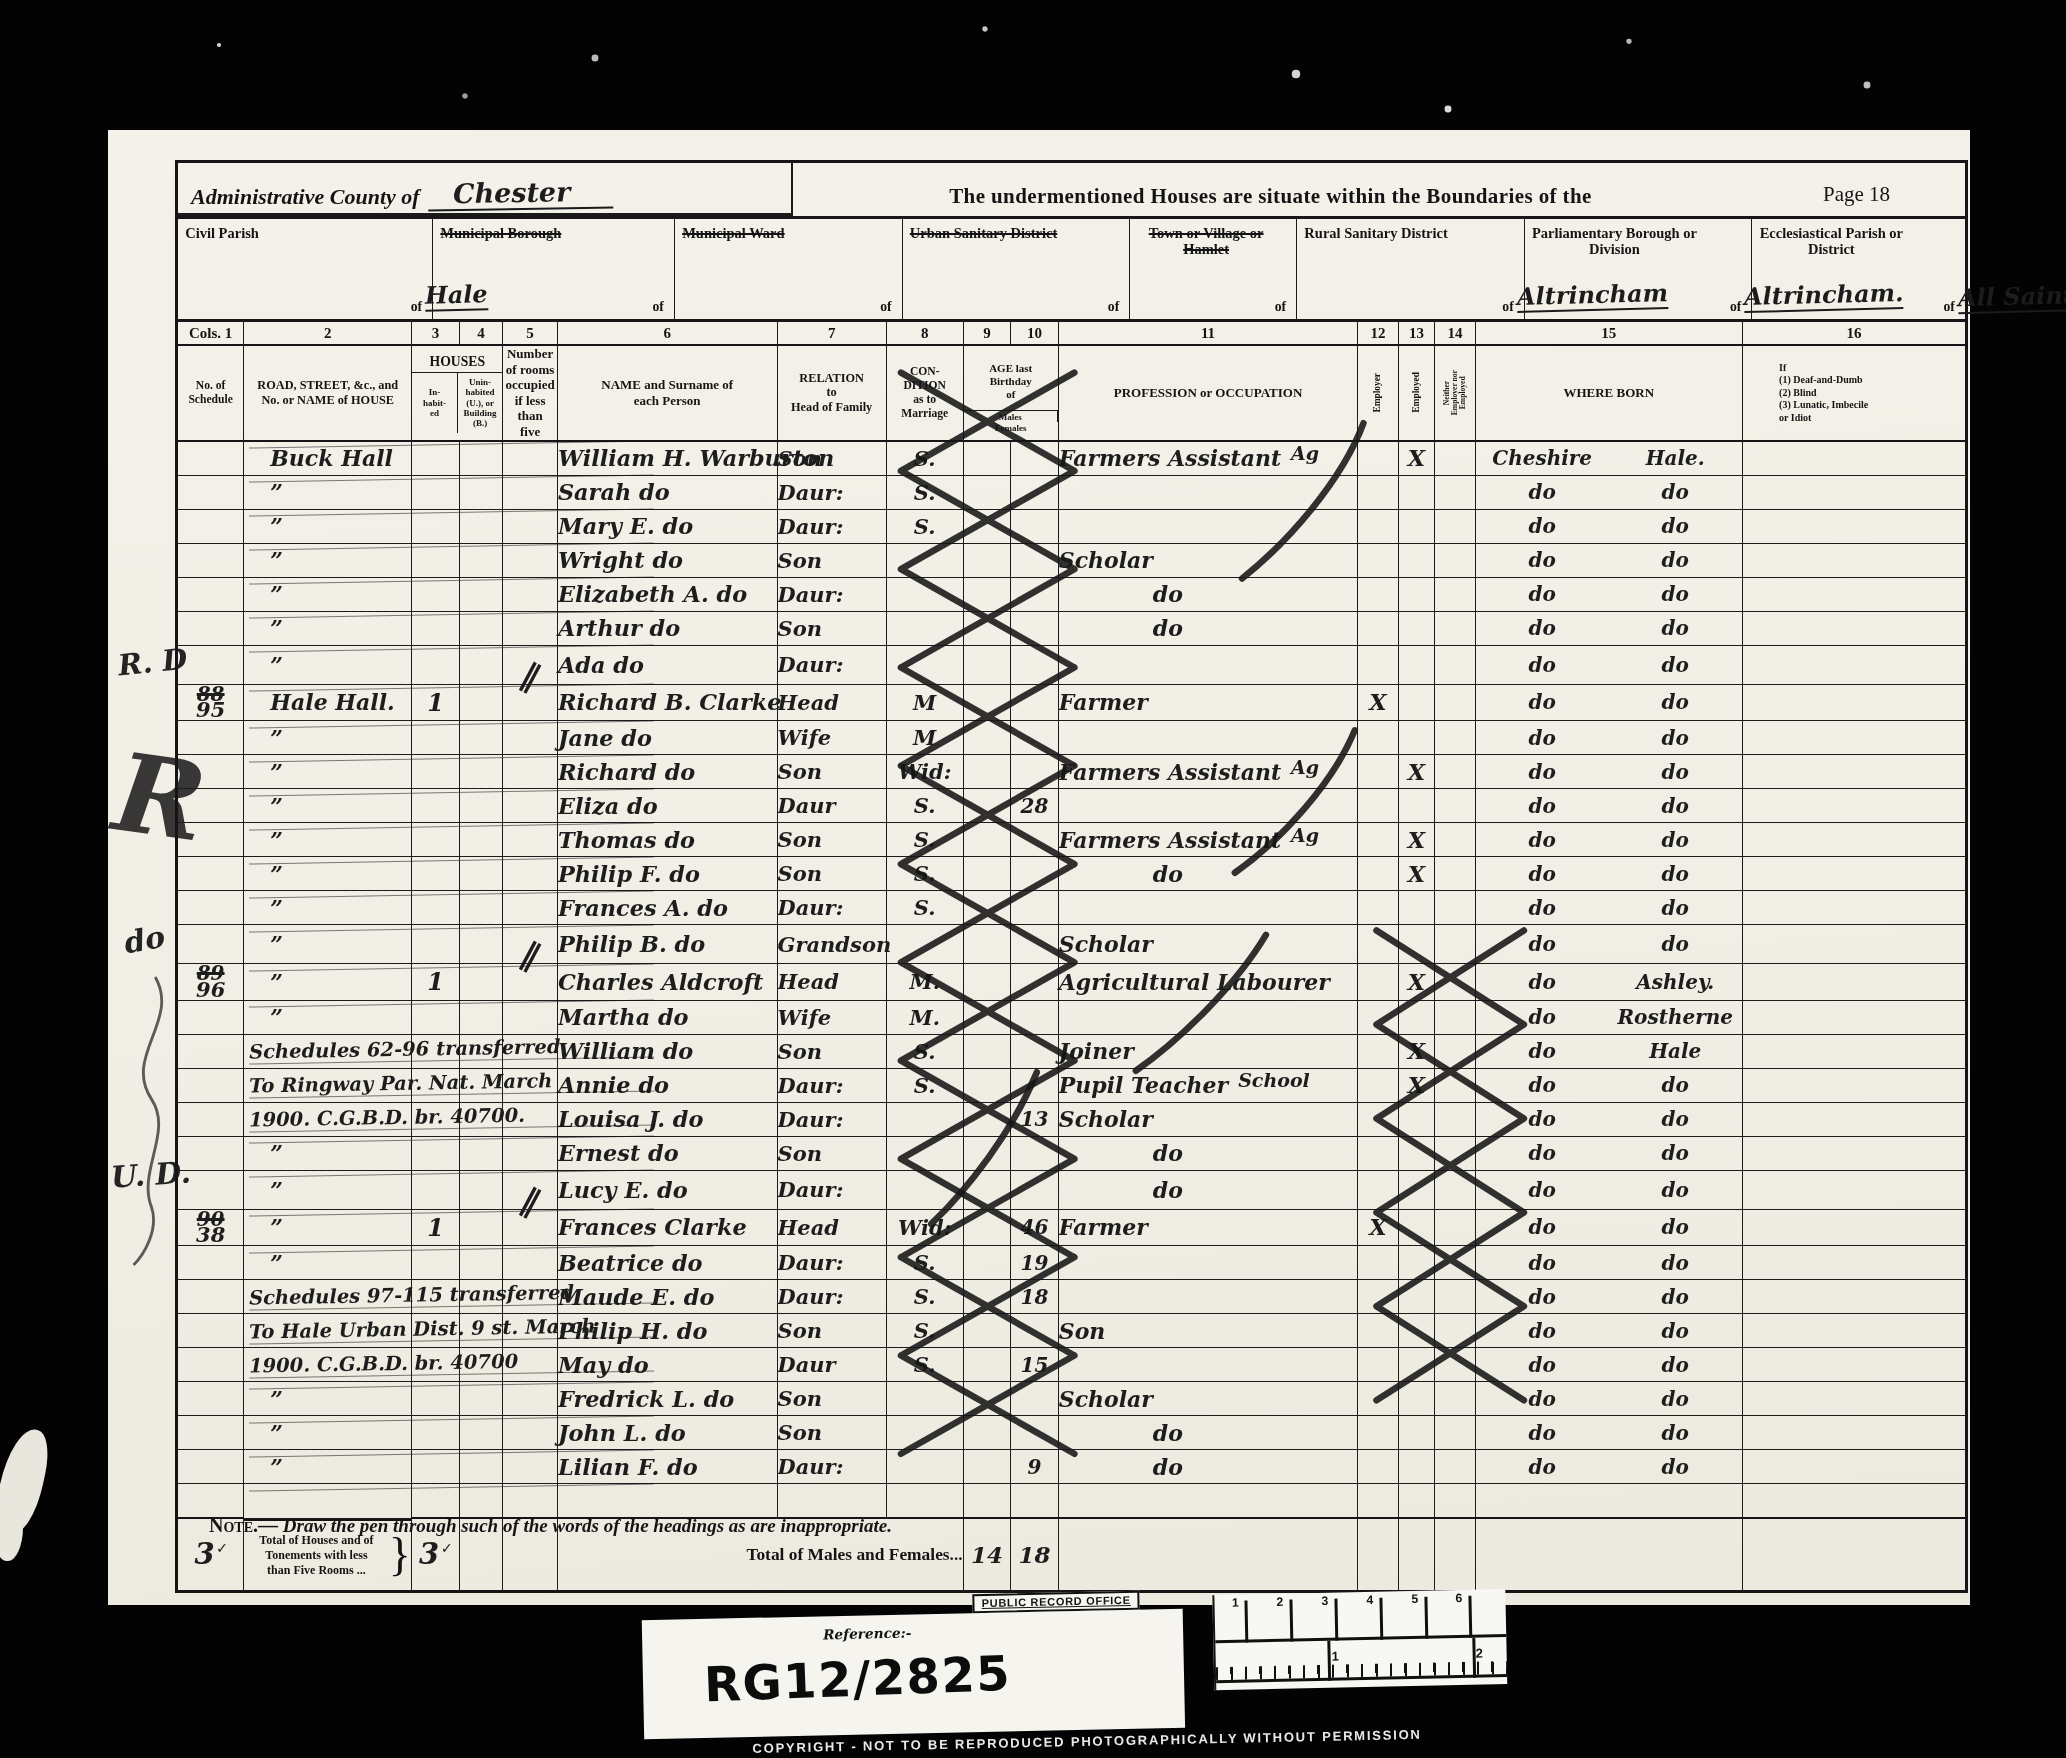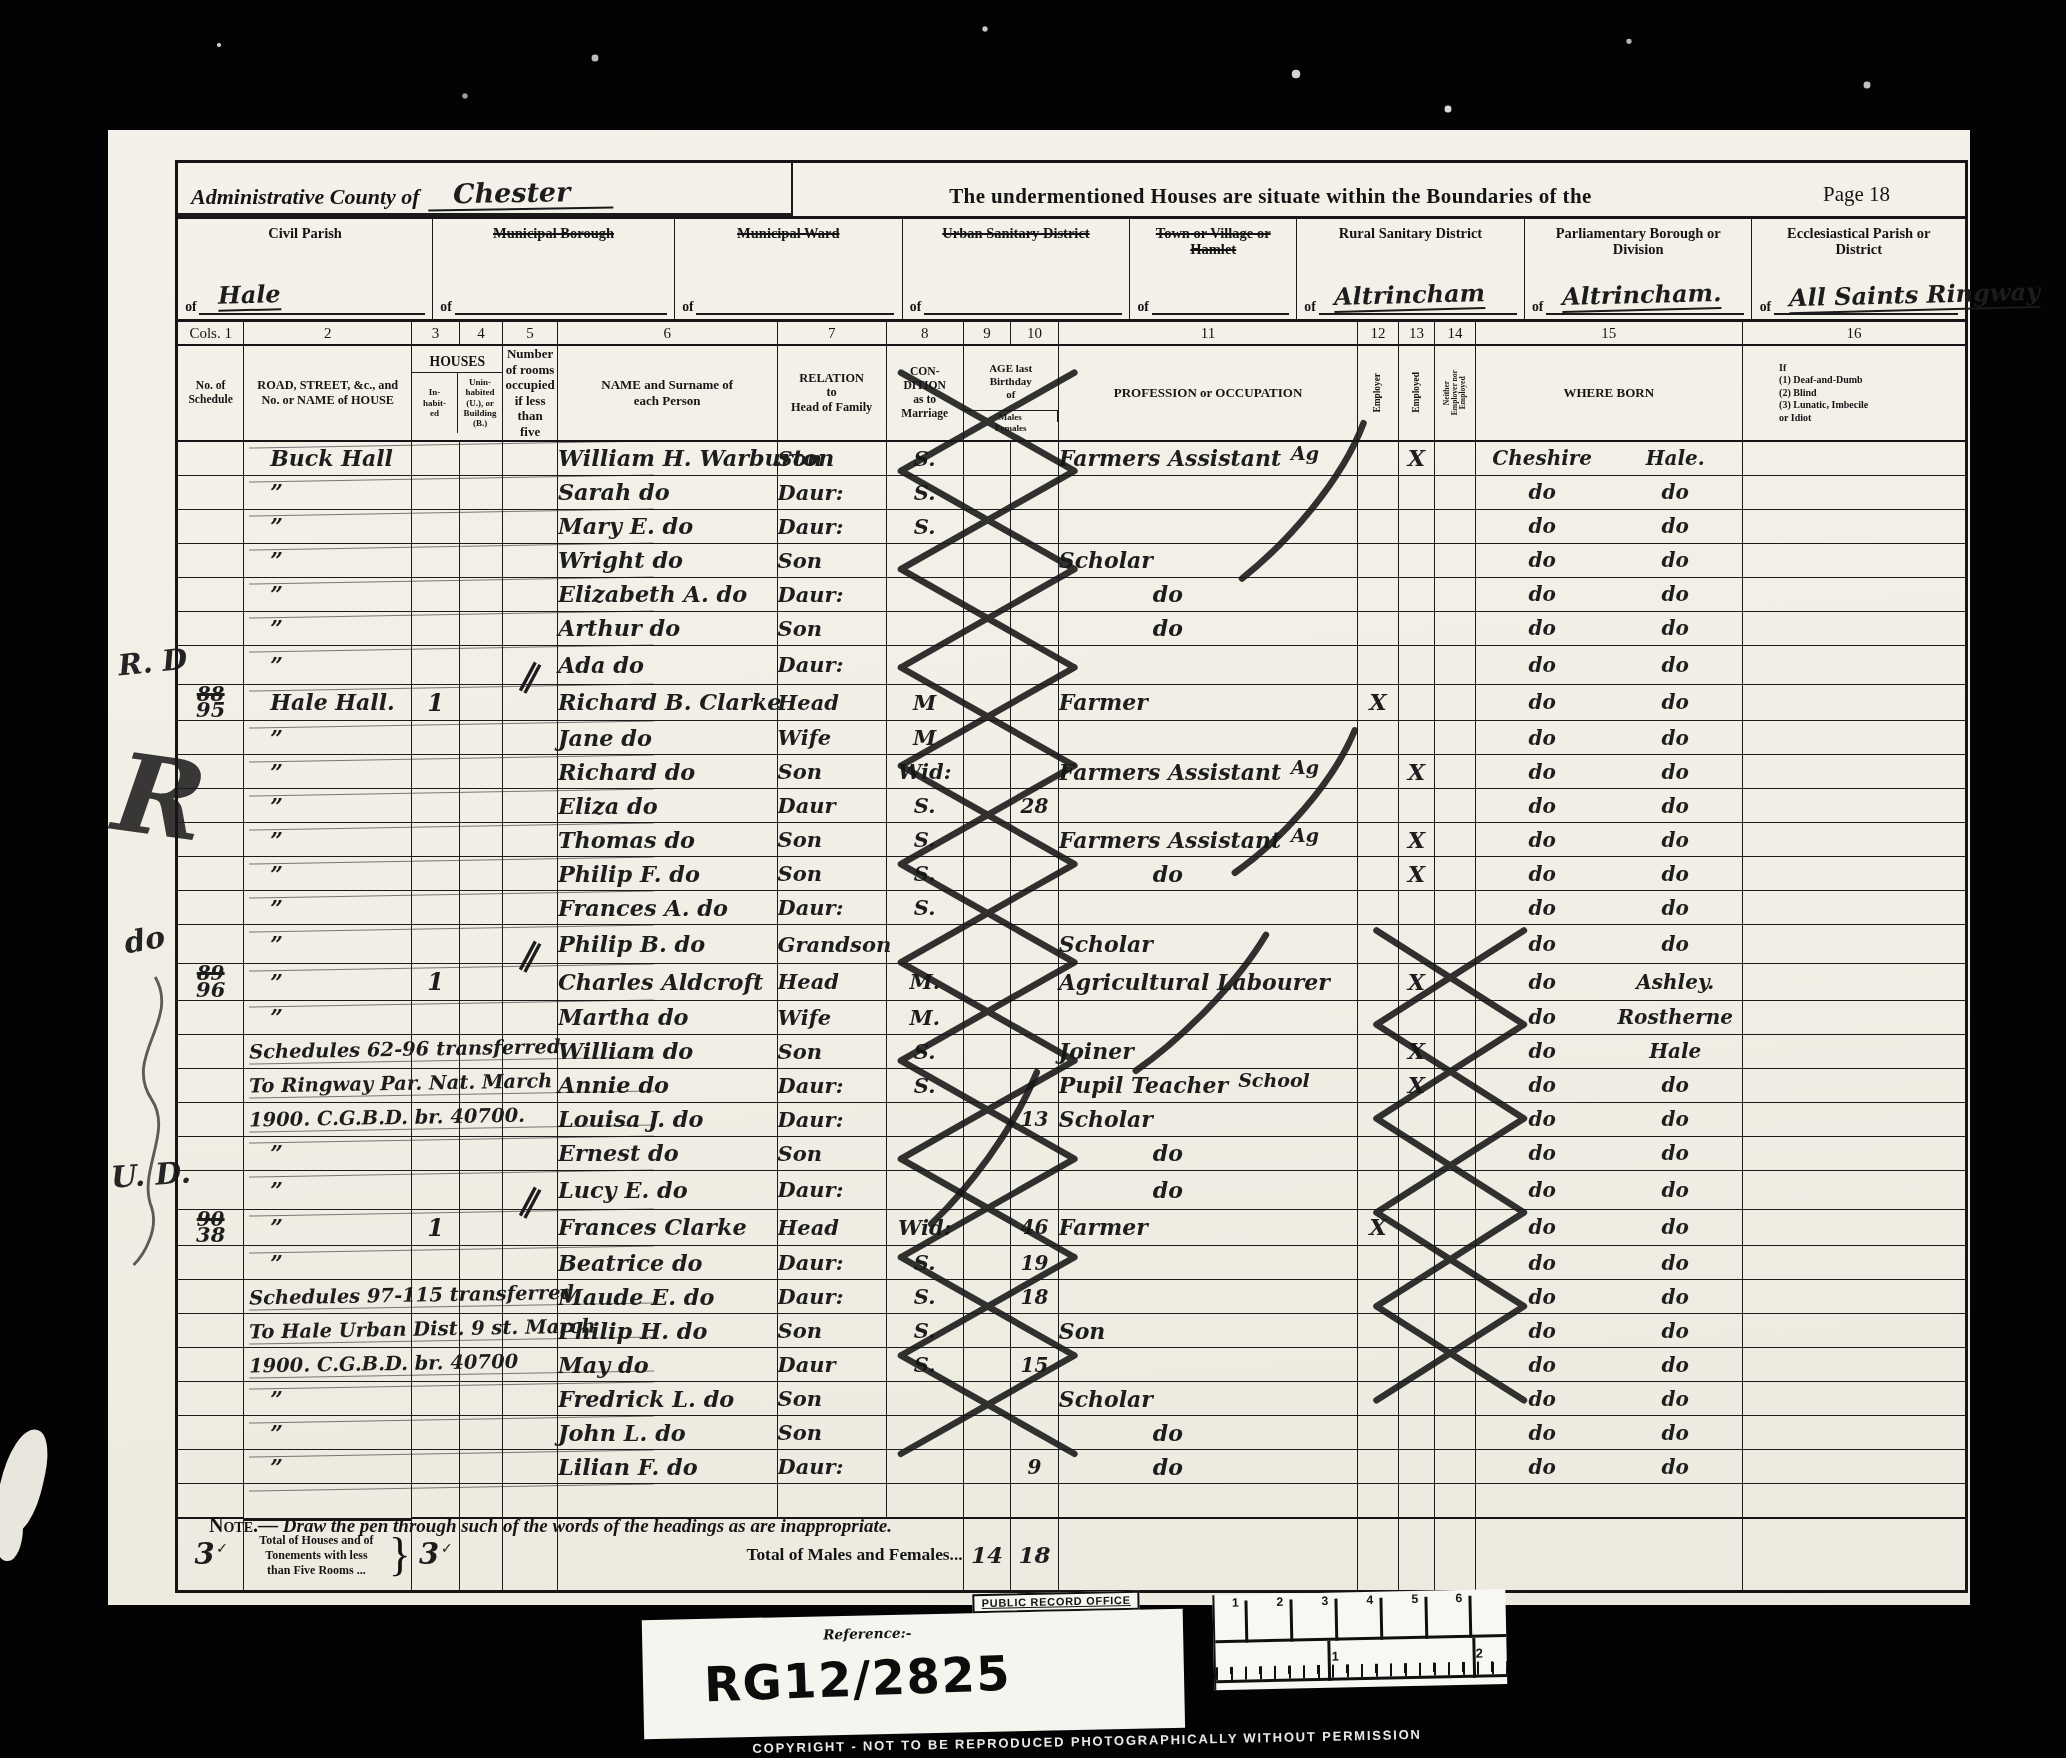--- a/index.html
+++ b/index.html
@@ -25,38 +25,38 @@
   .county-value{font-family:"DejaVu Serif",serif;font-style:italic;font-weight:bold;font-size:27px;
                 color:#1c1c1c;border-bottom:2.9px solid #1a1a1a;padding:0 43px 0 25px;margin-left:8.7px;
                 transform:rotate(-1deg);}
   .situate{flex:1;display:flex;align-items:flex-end;justify-content:center;padding-bottom:7.2px;
            font-weight:bold;font-size:21px;letter-spacing:0.4px;}
   .pageno{width:217px;display:flex;align-items:flex-end;justify-content:center;
           font-size:21px;padding-bottom:8.7px;}
 
   
   .geo-row{display:flex;border-bottom:3.6px solid #171717;height:100px;}
-  .geo-cell{position:relative;border-right:1.4px solid #1a1a1a;display:flex;flex-direction:column;
+  .geo-cell{position:relative;border-right:1.4px solid #1a1a1a;display:flex;flex-direction:row;
             justify-content:space-between;padding:5.8px 7.2px 4.3px;}
   .geo-cell:last-child{border-right:none;}
   .geo-label{font-weight:bold;font-size:14.5px;text-align:center;line-height:1.15;}
   .geo-label.struck{text-decoration:line-through;text-decoration-thickness:2.2px;}
   .geo-bottom{display:flex;align-items:flex-end;}
   .geo-of{font-weight:bold;font-size:13.7px;margin-right:2.9px;}
   .geo-line{flex:1;border-bottom:2.2px solid #1b1b1b;height:5.8px;position:relative;}
   .geo-value{position:absolute;left:8%;bottom:1.4px;font-family:"DejaVu Serif",serif;font-style:italic;
              font-weight:bold;font-size:24px;white-space:nowrap;color:#1c1c1c;transform:rotate(-1.5deg);}
   .geo-value.underd{border-bottom:2.2px solid #1b1b1b;}
 
   
   table.census{table-layout:fixed;width:100%;border-collapse:collapse;}
   table.census th,table.census td{border-right:1.4px solid #1b1b1b;border-bottom:1.4px solid #1b1b1b;
       padding:0;overflow:visible;}
   table.census th:last-child,table.census td:last-child{border-right:none;}
-  tr.colnums th{height:22px;font-size:15px;font-weight:normal;border-bottom:2.2px solid #151515;text-align:center;}
+  tr.colnums th{height:22px;font-size:15px;font-weight:bold;border-bottom:2.2px solid #151515;text-align:center;}
   tr.heads th{height:81px;vertical-align:middle;text-align:center;font-weight:bold;
               font-size:13px;line-height:1.2;border-bottom:2.9px solid #151515;}
   .tiny{font-size:9px;line-height:1.15;white-space:pre-line;}
   .houses-wrap{display:flex;flex-direction:column;height:81px;}
   .houses-title{border-bottom:1.4px solid #1b1b1b;font-size:13.7px;padding:1.4px 0;}
   .houses-split{flex:1;display:flex;}
   .houses-split .sub{flex:1;display:flex;align-items:center;justify-content:center;padding:1.4px;}
   .houses-split .sub:first-child{border-right:1.4px solid #1b1b1b;}
   .age-wrap{display:flex;flex-direction:column;height:81px;}
   .age-title{flex:1;display:flex;align-items:center;justify-content:center;padding:1.4px;font-size:11.6px;}

